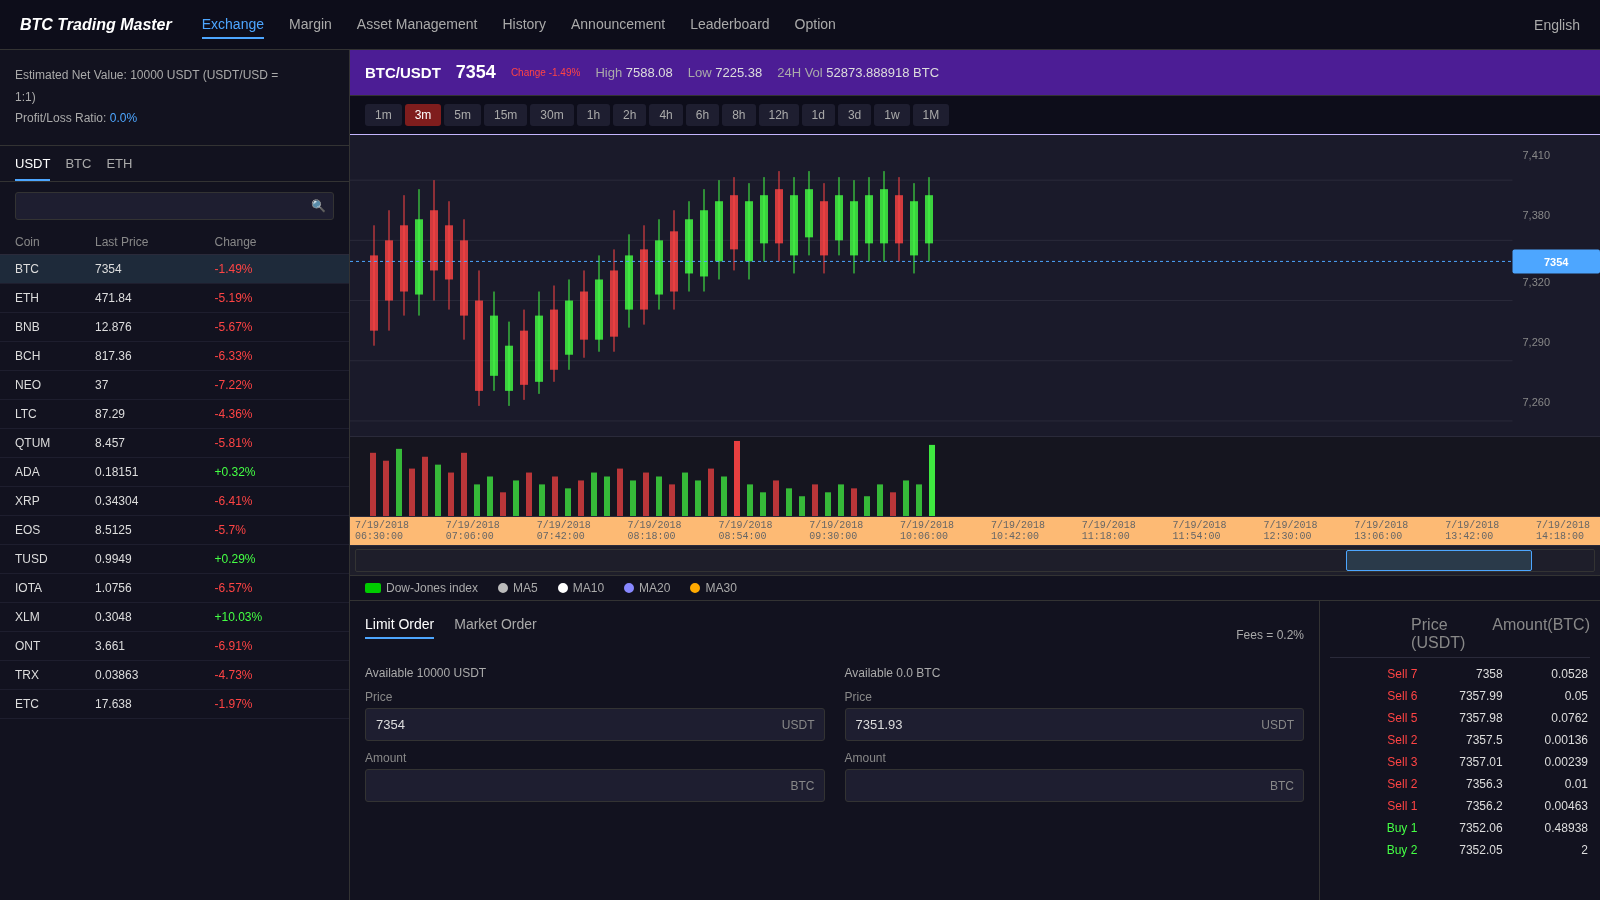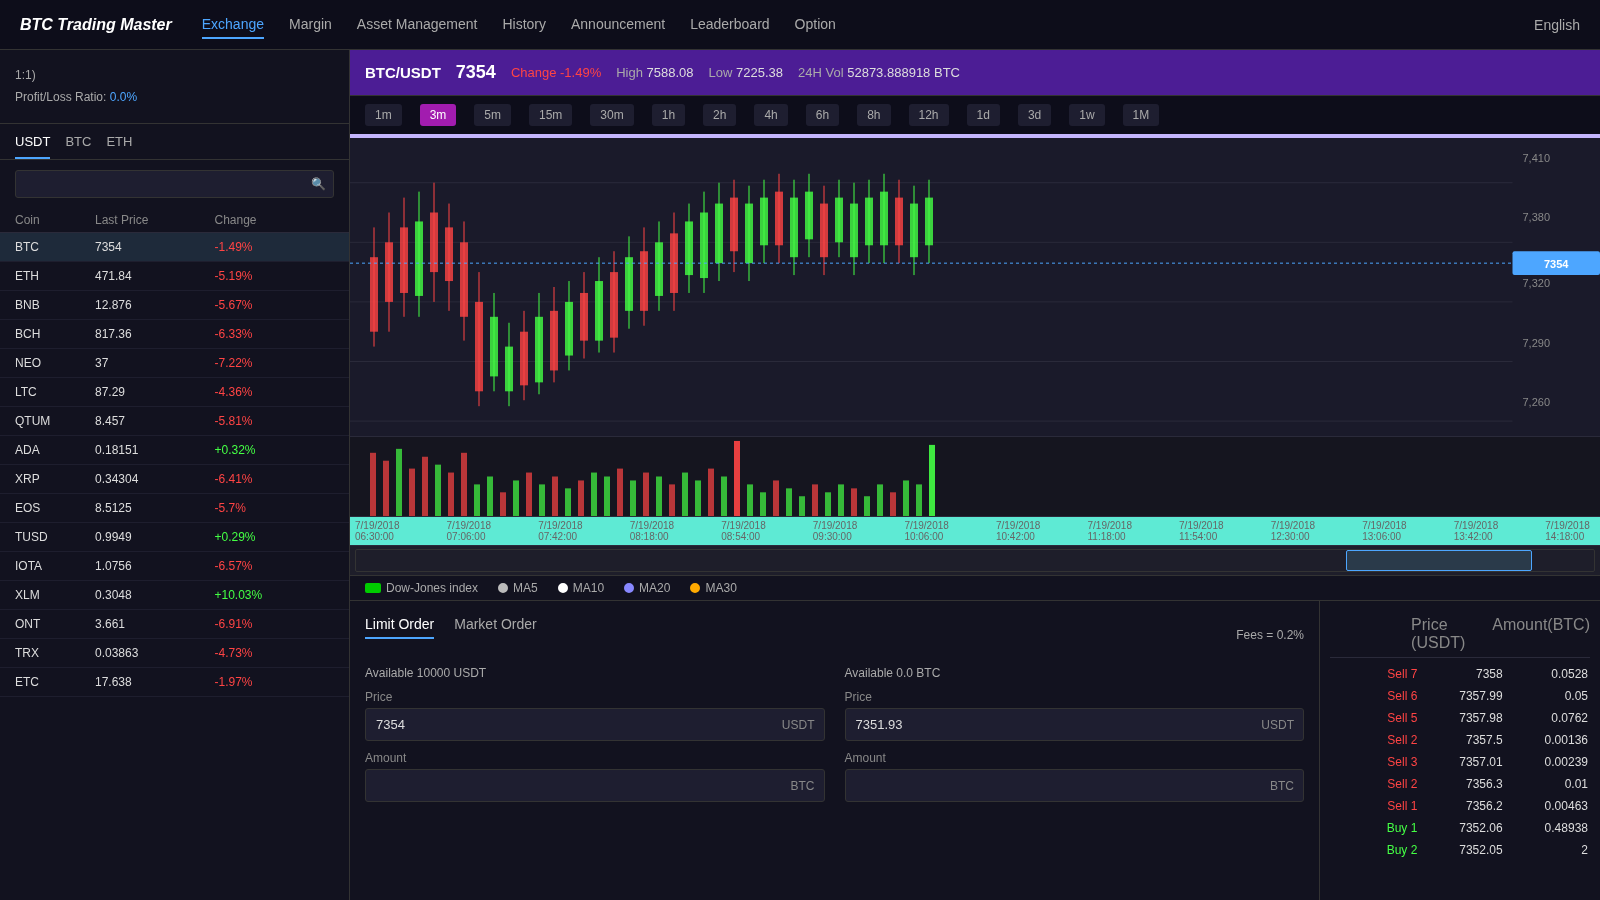--- a/index.html
+++ b/index.html
@@ -141,43 +141,43 @@
       align-items: center;
       gap: 15px;
       background: #4c1d95;
       border-bottom: 1px solid #333;
     }
     .chart-pair {
       color: #fff;
       font-size: 15px;
       font-weight: bold;
     }
-    .chart-change-neg { color: #f44; font-size: 13px; }
+    .chart-change-neg { color: #f44; font-size: 10px; }
     .chart-stat { color: #aaa; font-size: 13px; }
     .chart-stat span { color: #ddd; }
 
     
     .time-buttons {
       display: flex;
-      gap: 18px;
+      gap: 3px;
       padding: 8px 15px;
       background: #0d0d1a;
-      border-bottom: 4px solid #c4b5fd;
+      border-bottom: 1px solid #c4b5fd;
     }
     .time-btn {
       padding: 4px 10px;
       background: #1e1e30;
       color: #aaa;
       border: none;
       border-radius: 3px;
       cursor: pointer;
       font-size: 12px;
     }
     .time-btn.active {
-      background: #a21caf;
+      background: #7f1d1d;
       color: #fff;
     }
 
     
     .bottom-section {
       display: flex;
       height: 300px;
       border-top: 1px solid #333;
     }
 
@@ -305,22 +305,23 @@
       height: 30px;
       background: #1e1e2a;
       border-top: 1px solid #2a2a3a;
     }
 
     
     .time-axis {
       display: flex;
       justify-content: space-between;
       padding: 3px 10px 3px 5px;
-      background: #5eead4;
+      background: #fdba74;
       border-top: 1px solid #2a2a3a;
+      font-family: Liberation Mono, monospace;
     }
     .time-tick {
       color: #666;
       font-size: 10px;
     }
   </style>
 </head>
 <body>
 
 <nav class="top-nav">
@@ -334,20 +335,21 @@
     <span class="nav-item">Leaderboard</span>
     <span class="nav-item">Option</span>
   </div>
   <div class="nav-lang">English</div>
 </nav>
 
 <div class="main-layout">
 
   <div class="left-sidebar">
     <div class="portfolio-info">
+      <div>Estimated Net Value: 10000 USDT (USDT/USD =</div>
       <div>1:1)</div>
       <div>
         <span>Profit/Loss Ratio:</span>
         <span style="color:#4da6ff">0.0%</span>
       </div>
     </div>
 
     <div class="coin-tabs">
       <span class="coin-tab active">USDT</span>
       <span class="coin-tab">BTC</span>

